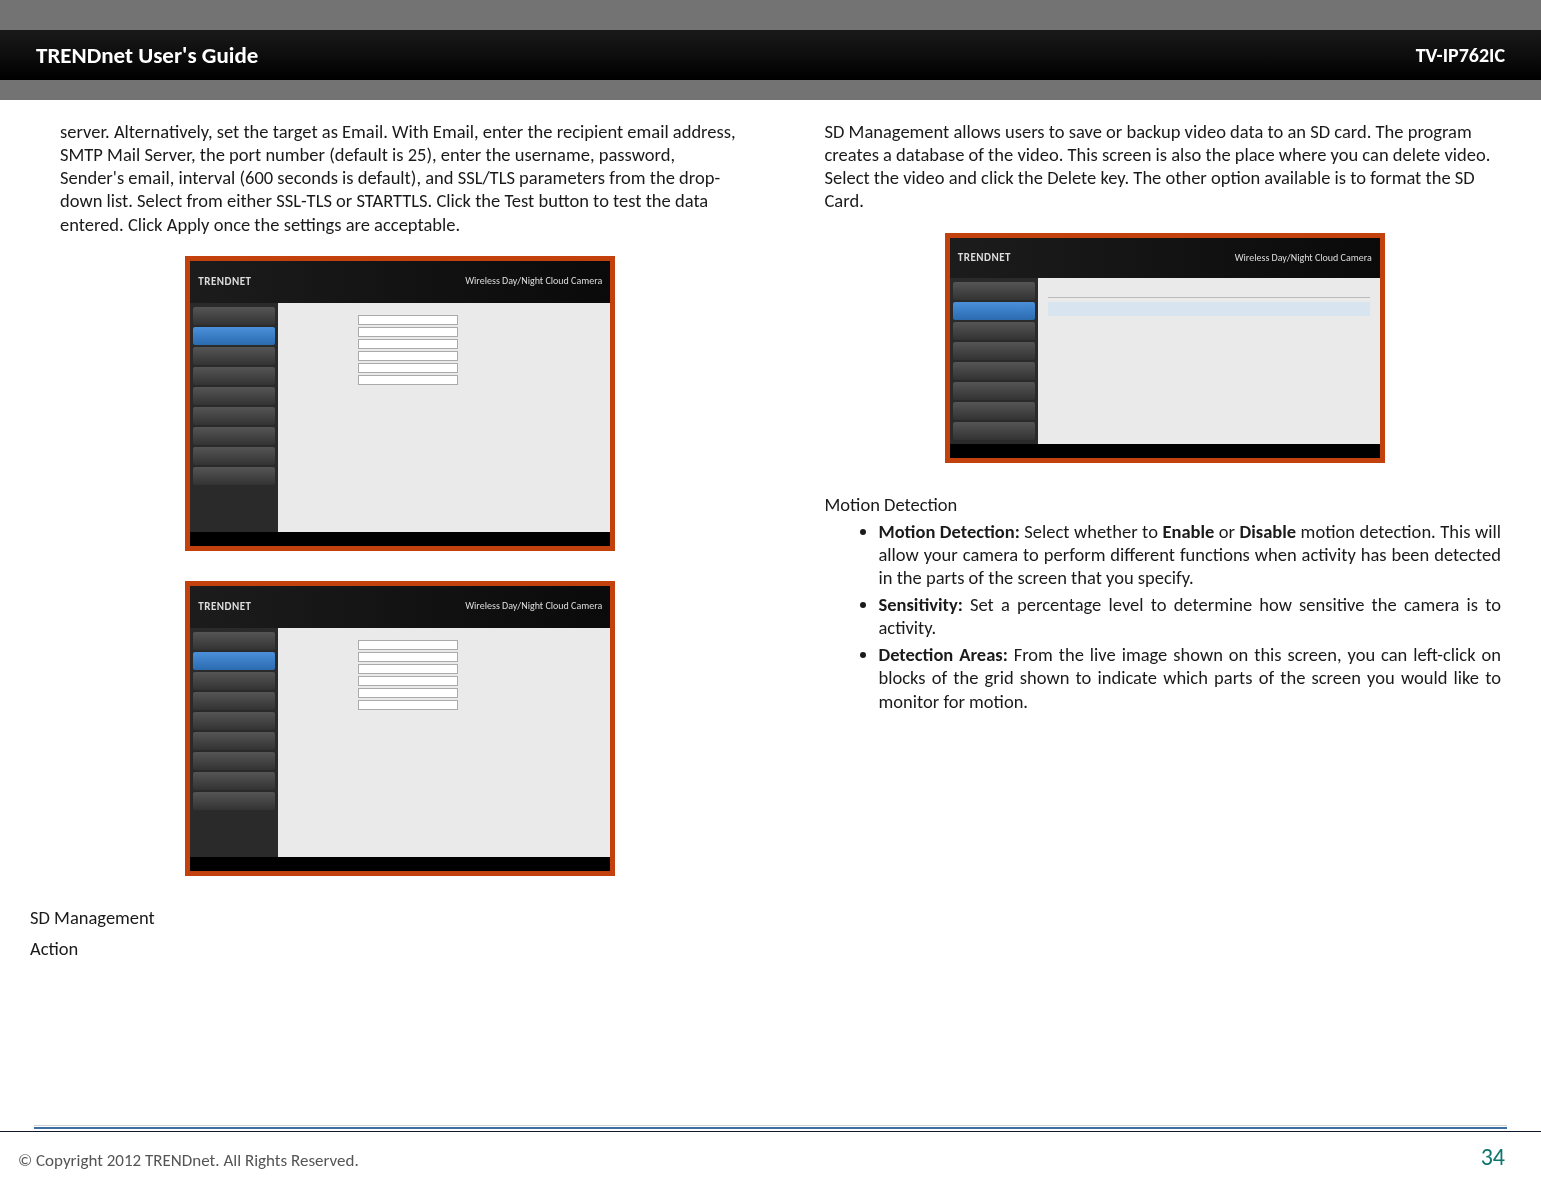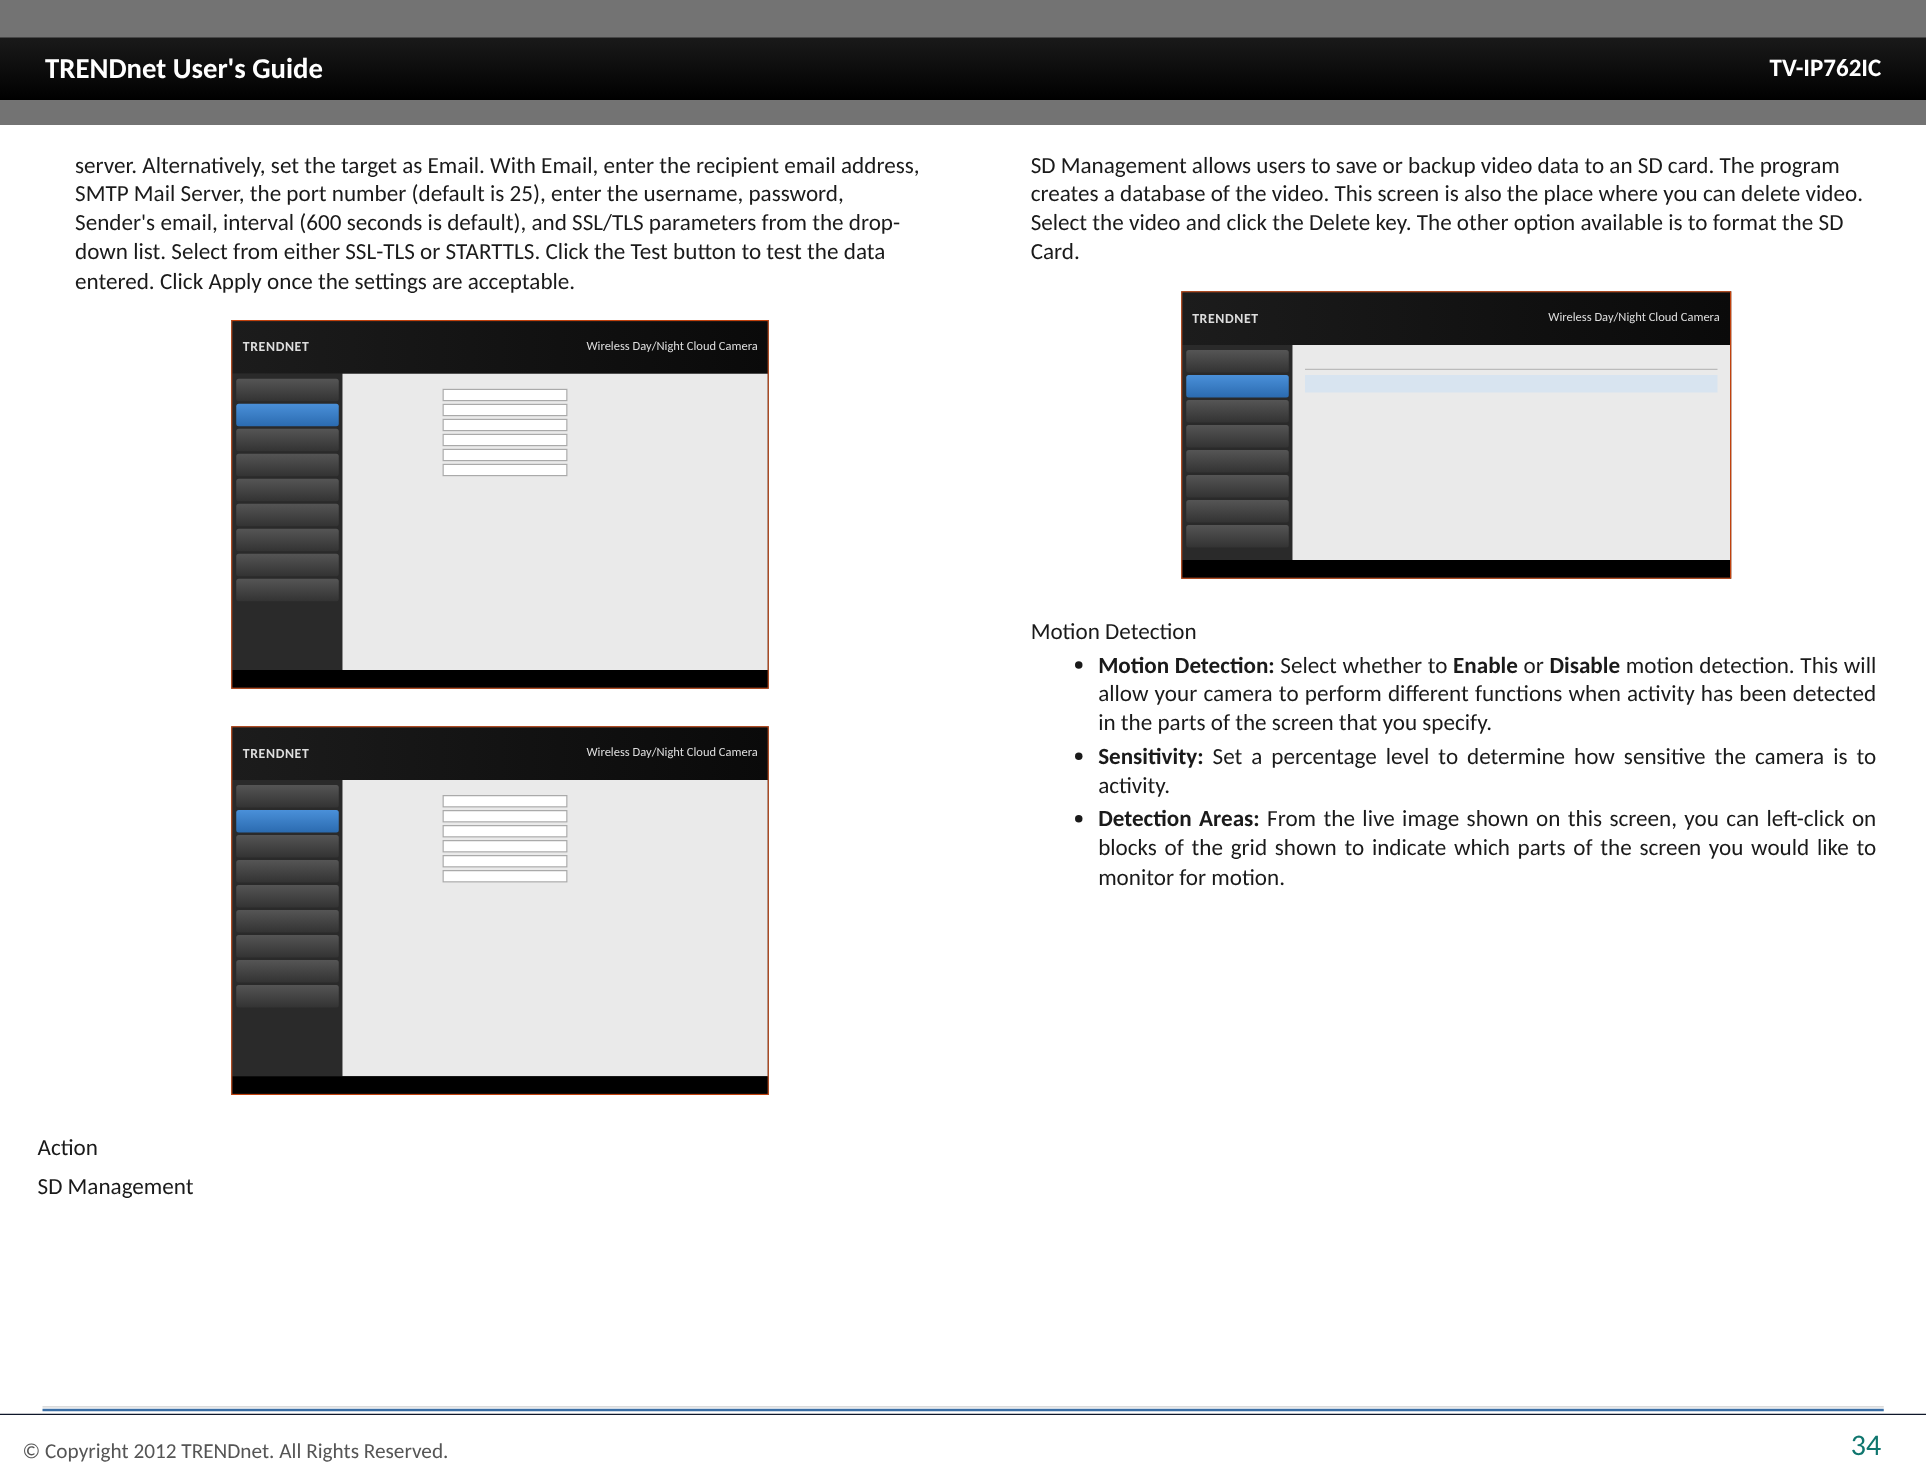--- a/index.html
+++ b/index.html
@@ -48,21 +48,21 @@
     color: #1a1a1a;
   }
   .col-left { max-width: 700px; }
   .col-right { max-width: 700px; }
   .para { margin-bottom: 20px; }
   .screenshot-mock {
     width: 430px;
     height: 295px;
     margin: 20px auto 30px auto;
     background: #3a3a3a;
-    border: 1px solid #c2410c;
+    border: 5px solid #c2410c;
     display: flex;
     flex-direction: column;
   }
   .sm-top {
     height: 42px;
     background: linear-gradient(to right, #1c1c1c, #0a0a0a);
     display: flex;
     align-items: center;
     padding: 0 8px;
     color: #ddd;
@@ -253,22 +253,22 @@
             </div>
           <div class="sm-field">
               <div class="sm-field-label"></div>
               <div class="sm-field-input"></div>
             </div>
         </div>
       </div>
       <div class="sm-footer"></div>
     </div>
 
+    <div class="section-heading" style="margin-left:-30px">SD Management</div>
     <div class="section-heading" style="margin-left:-30px">Action</div>
-    <div class="section-heading" style="margin-left:-30px">SD Management</div>
   </div>
 
   <div class="col col-right">
     <p class="para">SD Management allows users to save or backup video data to an SD card. The program creates a database of the video. This screen is also the place where you can delete video. Select the video and click the Delete key. The other option available is to format the SD Card.</p>
 
     <div class="screenshot-mock sm2">
       <div class="sm-top">
         <span class="sm-logo">TRENDNET</span>
         <span>Wireless Day/Night Cloud Camera</span>
       </div>

